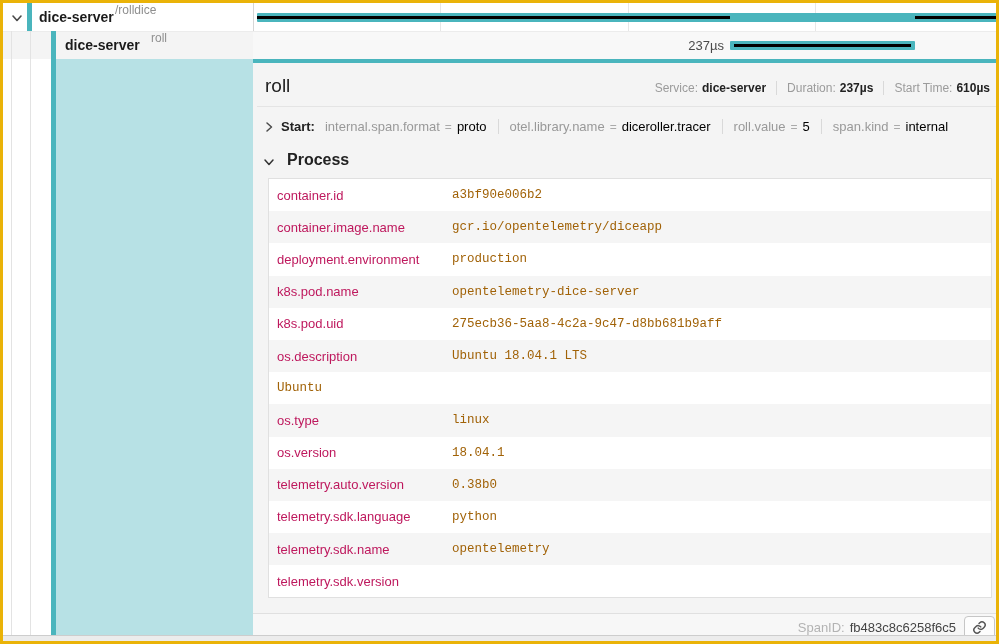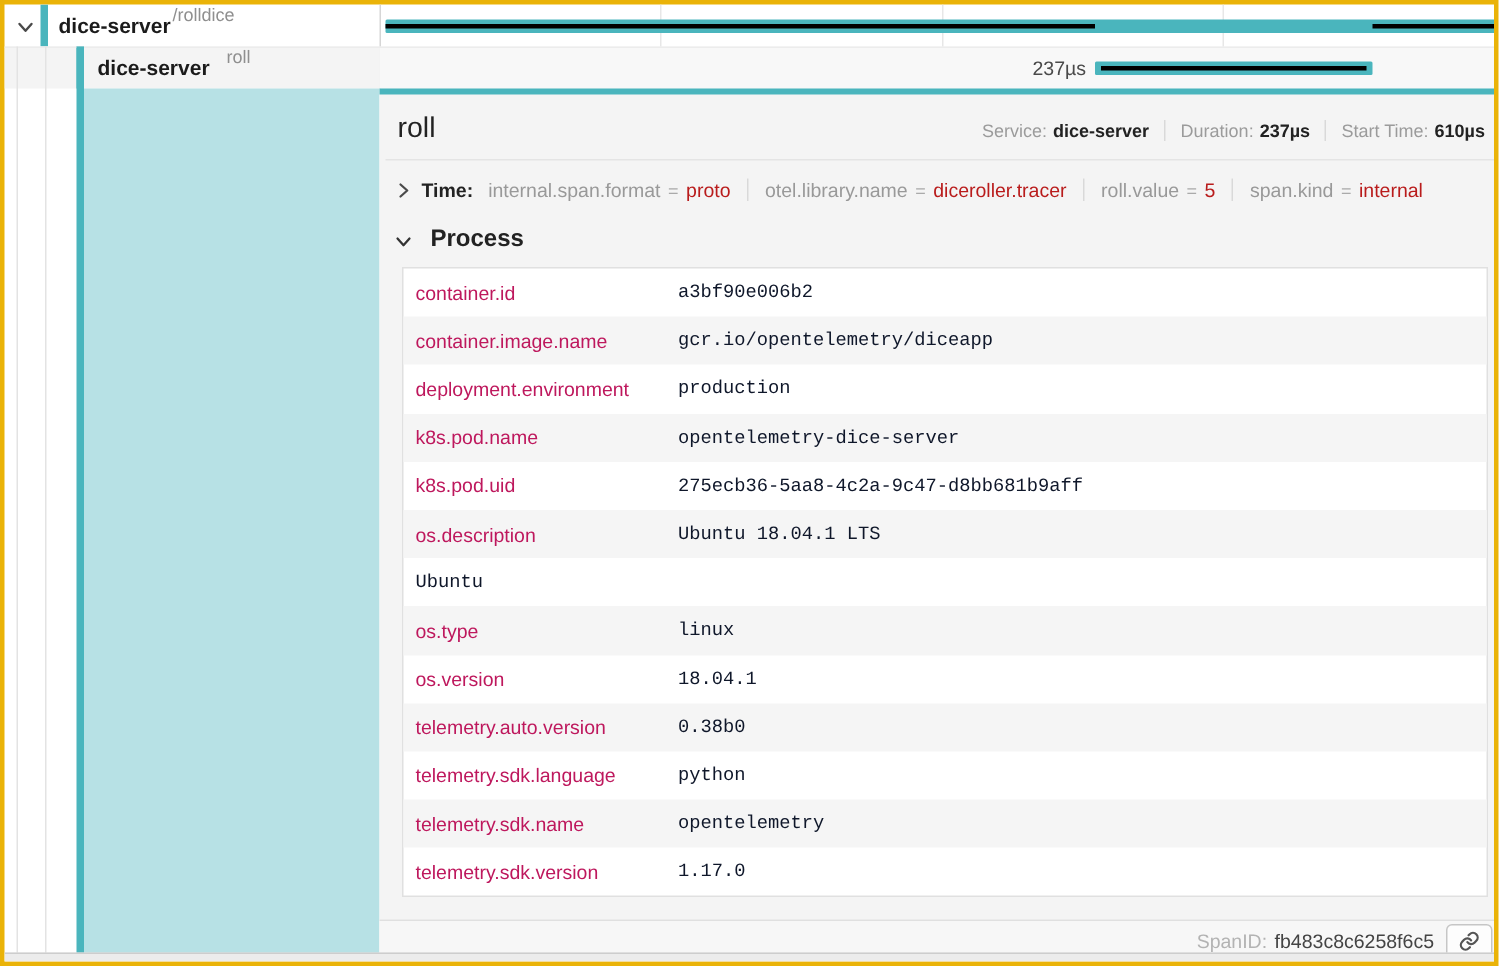--- a/index.html
+++ b/index.html
@@ -62,33 +62,33 @@
   .meta .sep { width:1px; height:14px; background:#d9d9d9; margin:0 10px; align-self:center; }
   .header-rule { height:1px; background:#e4e4e4; margin:9px 4px 0 4px; }
 
   
   .tags-row { display:flex; align-items:center; margin:12px 12px 0 10px; font-size:13px; cursor:pointer; }
   .acc-chevron { width:12px; height:12px; margin-right:6px; flex:none; }
   .tags-label { font-weight:700; color:#222; margin-right:10px; }
   .tag-chip { display:flex; align-items:center; color:#222; white-space:nowrap; }
   .tag-chip .k { color:#999; }
   .tag-chip .eq { color:#aaa; margin:0 5px; font-size:12px; }
-  .tag-chip .v { color:#b91c1c; }
+  .tag-chip .v { color:#000000; }
   .tag-sep { width:1px; height:15px; background:#d9d9d9; margin:0 11px; }
 
   
   .process-row { display:flex; align-items:center; margin:17px 12px 0 10px; cursor:pointer; }
   .process-label { font-weight:700; font-size:16px; color:#222; margin-left:6px; }
 
   .kv-table { margin:9px 10px 0 15px; background:#fff; border:1px solid #e0e0e0; }
   .kv-row { display:grid; grid-template-columns:175px 1fr; align-items:center;
             height:32.2px; padding:0 8px; }
   .kv-row:nth-child(even) { background:#f5f5f5; }
   .kv-key { font-size:13px; color:#be185d; }
-  .kv-val { font-family:"Liberation Mono", monospace; font-size:12.5px; color:#0f172a; }
+  .kv-val { font-family:"Liberation Mono", monospace; font-size:12.5px; color:#a16207; }
 
   
   .detail-footer { position:absolute; left:0; right:0; bottom:0; height:27px;
                    background:#f7f7f7; border-top:1px solid #e0e0e0;
                    display:flex; align-items:center; justify-content:flex-end;
                    padding-right:7px; font-size:13px; }
   .spanid-label { color:#b3b3b3; }
   .spanid-value { color:#444; margin:0 8px 0 5px; }
   .link-btn { width:31px; height:23px; border:1px solid #c6c6c6; border-radius:4px;
               background:#fdfdfd; display:flex; align-items:center; justify-content:center;
@@ -161,21 +161,21 @@
       </div>
     </div>
     <div class="header-rule"></div>
 
     <div class="tags-row">
       <span class="acc-chevron">
         <svg width="12" height="12" viewBox="0 0 12 12">
             <polyline points="4,2 8.5,6 4,10" fill="none" stroke="#4a4a4a" stroke-width="1.5" stroke-linecap="round" stroke-linejoin="round"></polyline>
           </svg>
       </span>
-      <span class="tags-label">Time:</span>
+      <span class="tags-label">Start:</span>
 
       <span class="tag-chip">
         <span class="k">internal.span.format</span>
         <span class="eq">=</span>
         <span class="v">proto</span>
       </span>
       <span class="tag-sep"></span>
       <span class="tag-chip">
         <span class="k">otel.library.name</span>
         <span class="eq">=</span>
@@ -247,21 +247,20 @@
       <div class="kv-row">
         <span class="kv-key">telemetry.sdk.language</span>
         <span class="kv-val">python</span>
       </div>
       <div class="kv-row">
         <span class="kv-key">telemetry.sdk.name</span>
         <span class="kv-val">opentelemetry</span>
       </div>
       <div class="kv-row">
         <span class="kv-key">telemetry.sdk.version</span>
-        <span class="kv-val">1.17.0</span>
       </div>
     </div>
 
     <div class="detail-footer">
       <span class="spanid-label">SpanID:</span>
       <span class="spanid-value">fb483c8c6258f6c5</span>
       <span class="link-btn">
         <svg width="15" height="15" viewBox="0 0 24 24" fill="none" stroke="#555" stroke-width="2.4" stroke-linecap="round" stroke-linejoin="round">
           <path d="M10 13a5 5 0 0 0 7.54.54l2-2a5 5 0 0 0-7.07-7.07l-1.2 1.19"></path>
           <path d="M14 11a5 5 0 0 0-7.54-.54l-2 2a5 5 0 0 0 7.07 7.07l1.19-1.19"></path>

